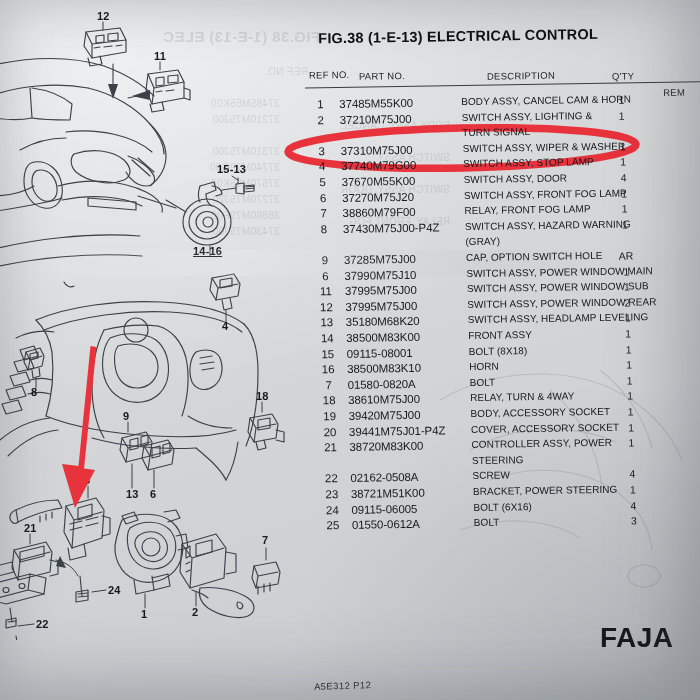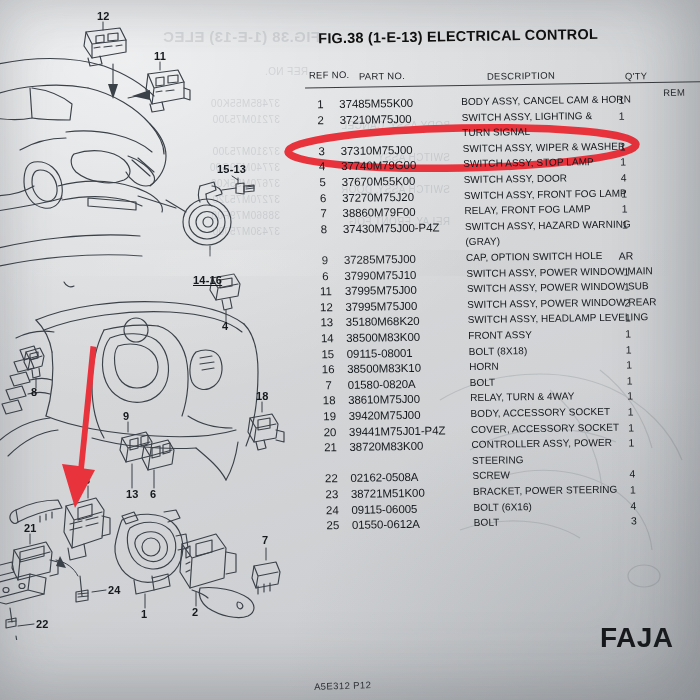--- a/index.html
+++ b/index.html
@@ -435,21 +435,21 @@
         <path d="M60,556 L56,566 L66,568 Z" fill="#3b4149" stroke="none"></path>
         <path d="M92,592 L106,590" stroke-width="1"></path>
 
         <path d="M16,636 L18,648"></path>
       </g>
     </svg>
 
     <div class="callout" style="left:97px;  top:10px;">12</div>
     <div class="callout" style="left:154px; top:50px;">11</div>
     <div class="callout" style="left:217px; top:163px;">15-13</div>
-    <div class="callout" style="left:193px; top:274px;text-decoration:underline;">14-16</div>
+    <div class="callout" style="left:193px; top:245px;text-decoration:underline;">14-16</div>
     <div class="callout" style="left:222px; top:320px;">4</div>
     <div class="callout" style="left:31px;  top:386px;">8</div>
     <div class="callout" style="left:256px; top:390px;">18</div>
     <div class="callout" style="left:123px; top:410px;">9</div>
     <div class="callout" style="left:126px; top:488px;">13</div>
     <div class="callout" style="left:150px; top:488px;">6</div>
     <div class="callout" style="left:84px;  top:474px;">3</div>
     <div class="callout" style="left:24px;  top:522px;">21</div>
     <div class="callout" style="left:108px; top:584px;">24</div>
     <div class="callout" style="left:36px;  top:618px;">22</div>
@@ -467,21 +467,21 @@
     <ellipse cx="184" cy="28" rx="174" ry="20" fill="none" stroke="#e8323c" stroke-width="7.5" transform="rotate(-1.2 184 28)"></ellipse>
   </svg>
 
   <div id="table-area">
 
     <div class="fig-title">FIG.38  (1-E-13)  ELECTRICAL CONTROL</div>
 
     <div class="col-head" style="left:8px;   top:47px;">REF NO.</div>
     <div class="col-head" style="left:58px;  top:49px;">PART NO.</div>
     <div class="col-head" style="left:186px; top:51px;">DESCRIPTION</div>
-    <div class="col-head" style="left:324px; top:53px;">Q'TY</div>
+    <div class="col-head" style="left:311px; top:53px;">Q'TY</div>
     <div class="col-head" style="left:362px; top:70px;">REM</div>
 
     <div class="head-rule"></div>
 
     <div class="rows" id="rows">
         <div class="row" style="top: 76px; left: 0px;">
           <span class="c-ref">1</span>
           <span class="c-part">37485M55K00</span>
           <span class="c-desc">BODY ASSY, CANCEL CAM &amp; HORN</span>
           <span class="c-qty">1</span>

